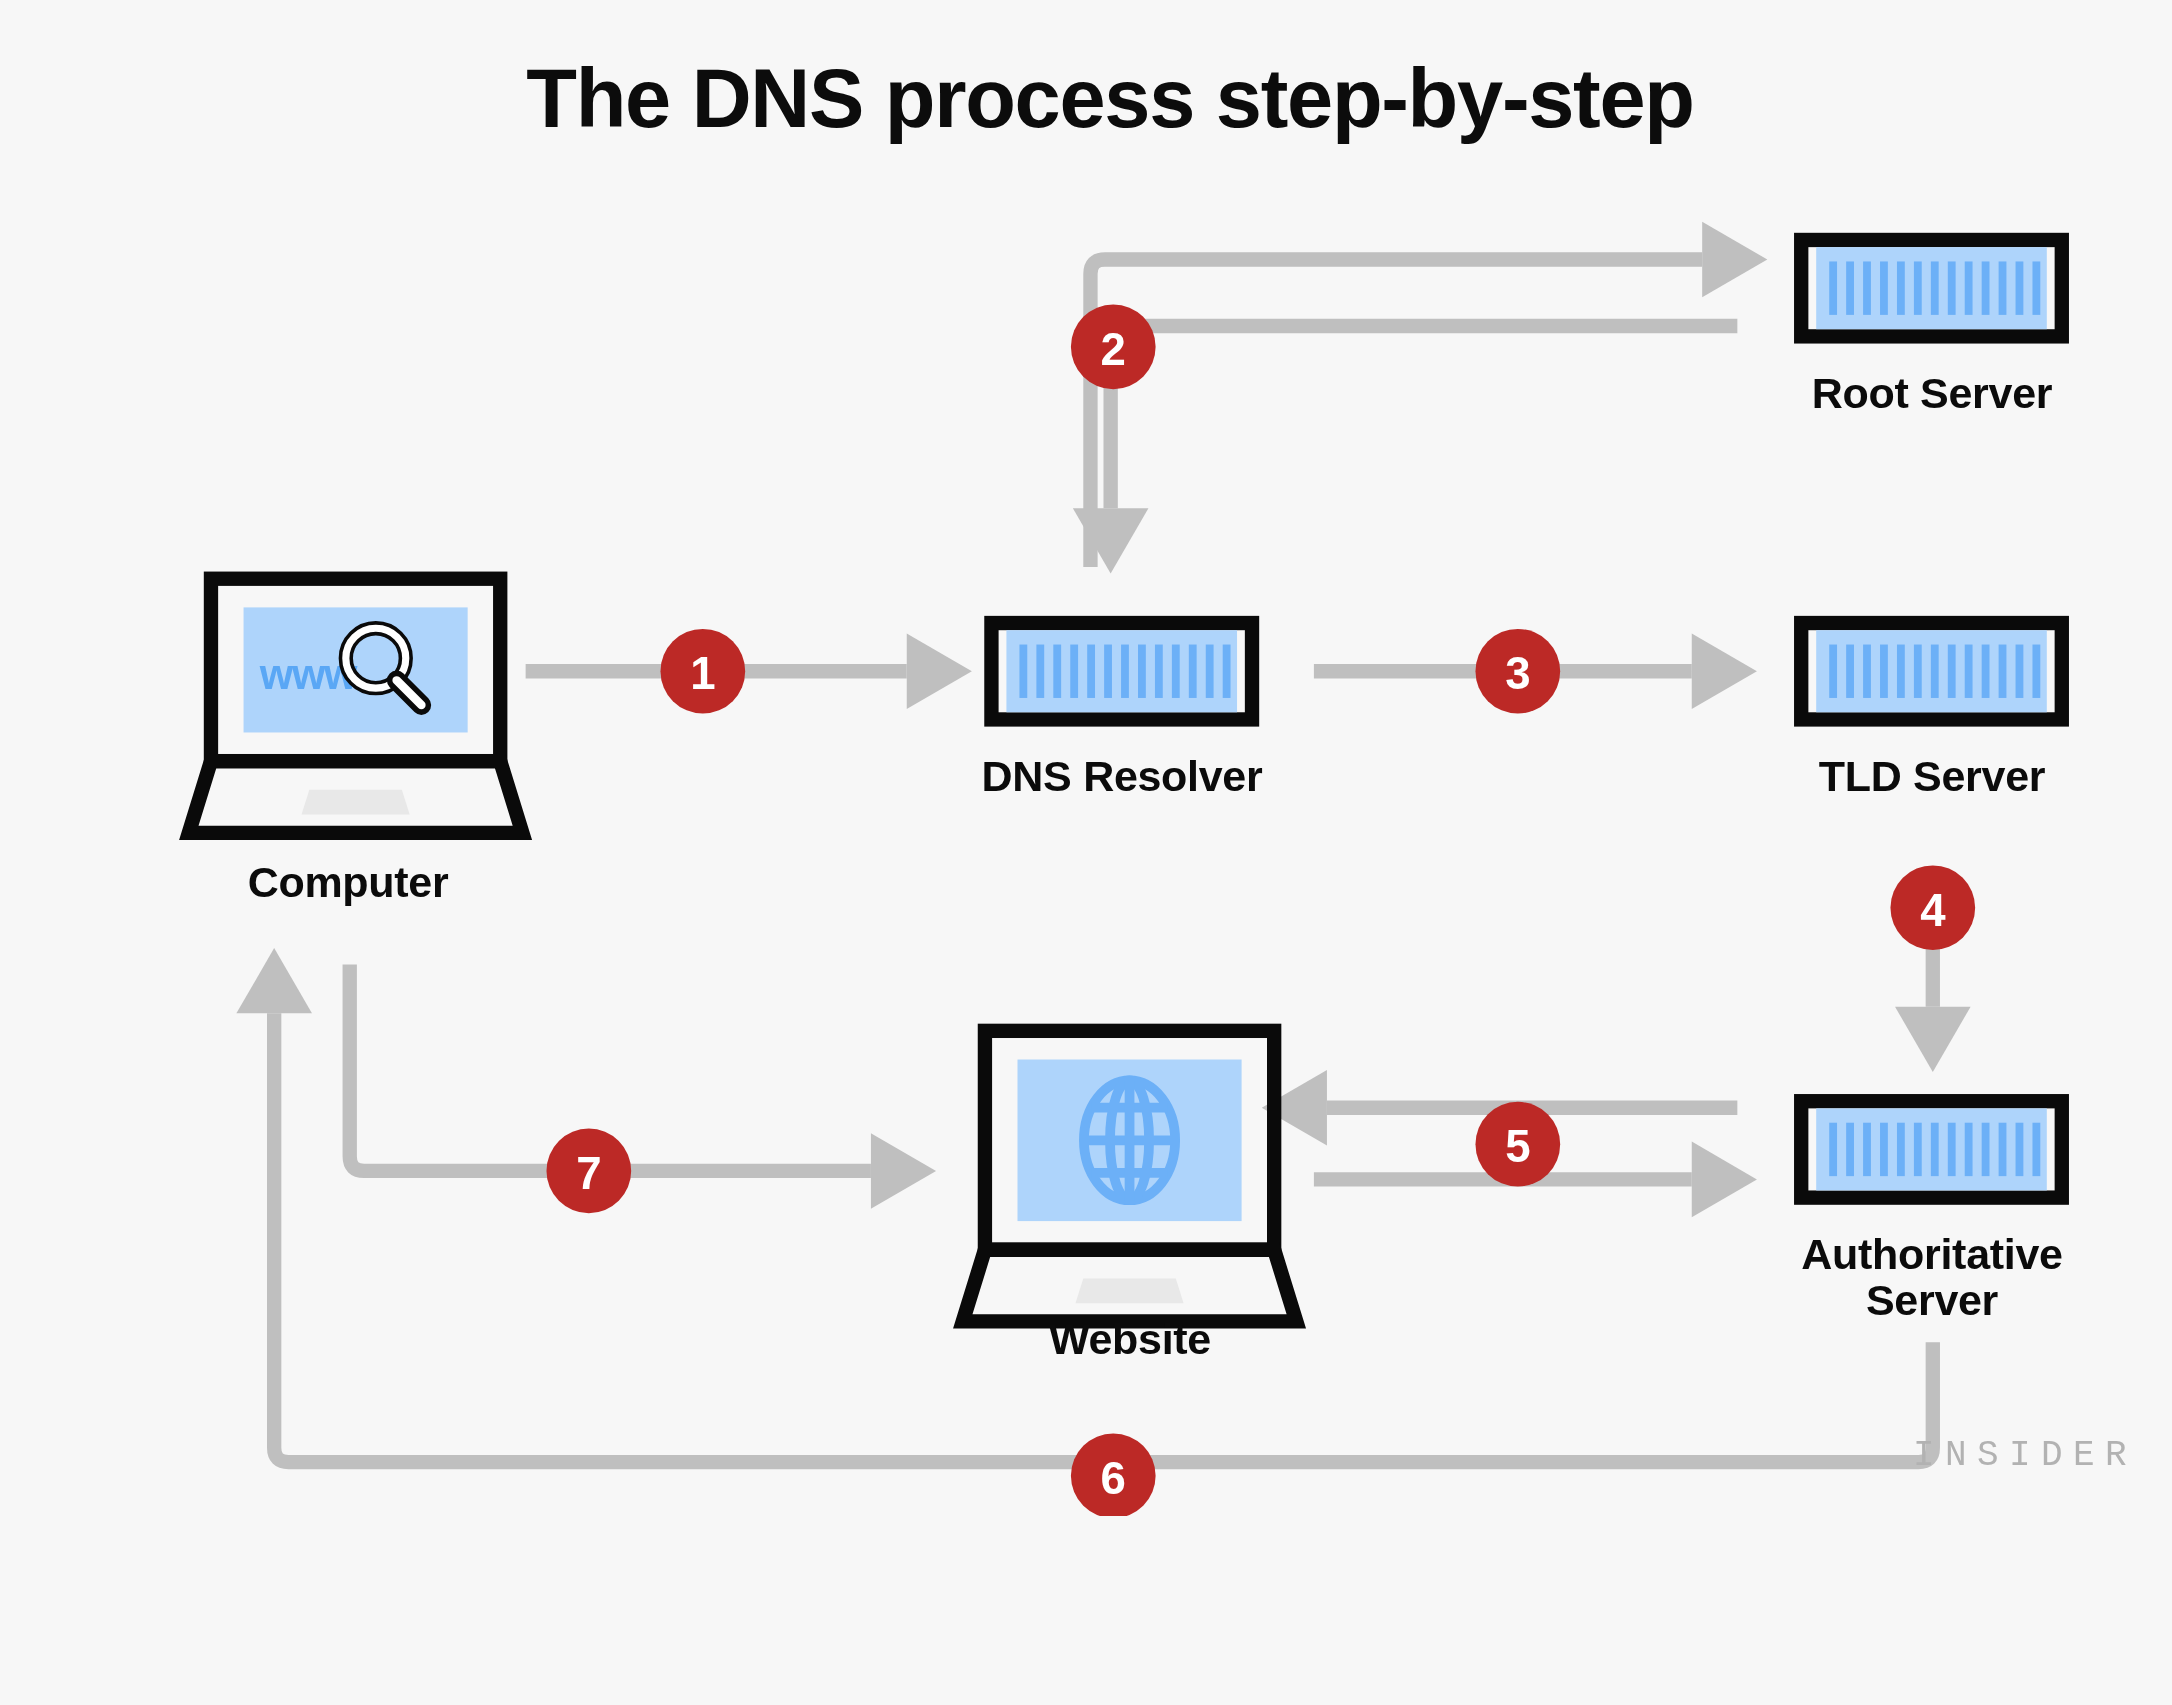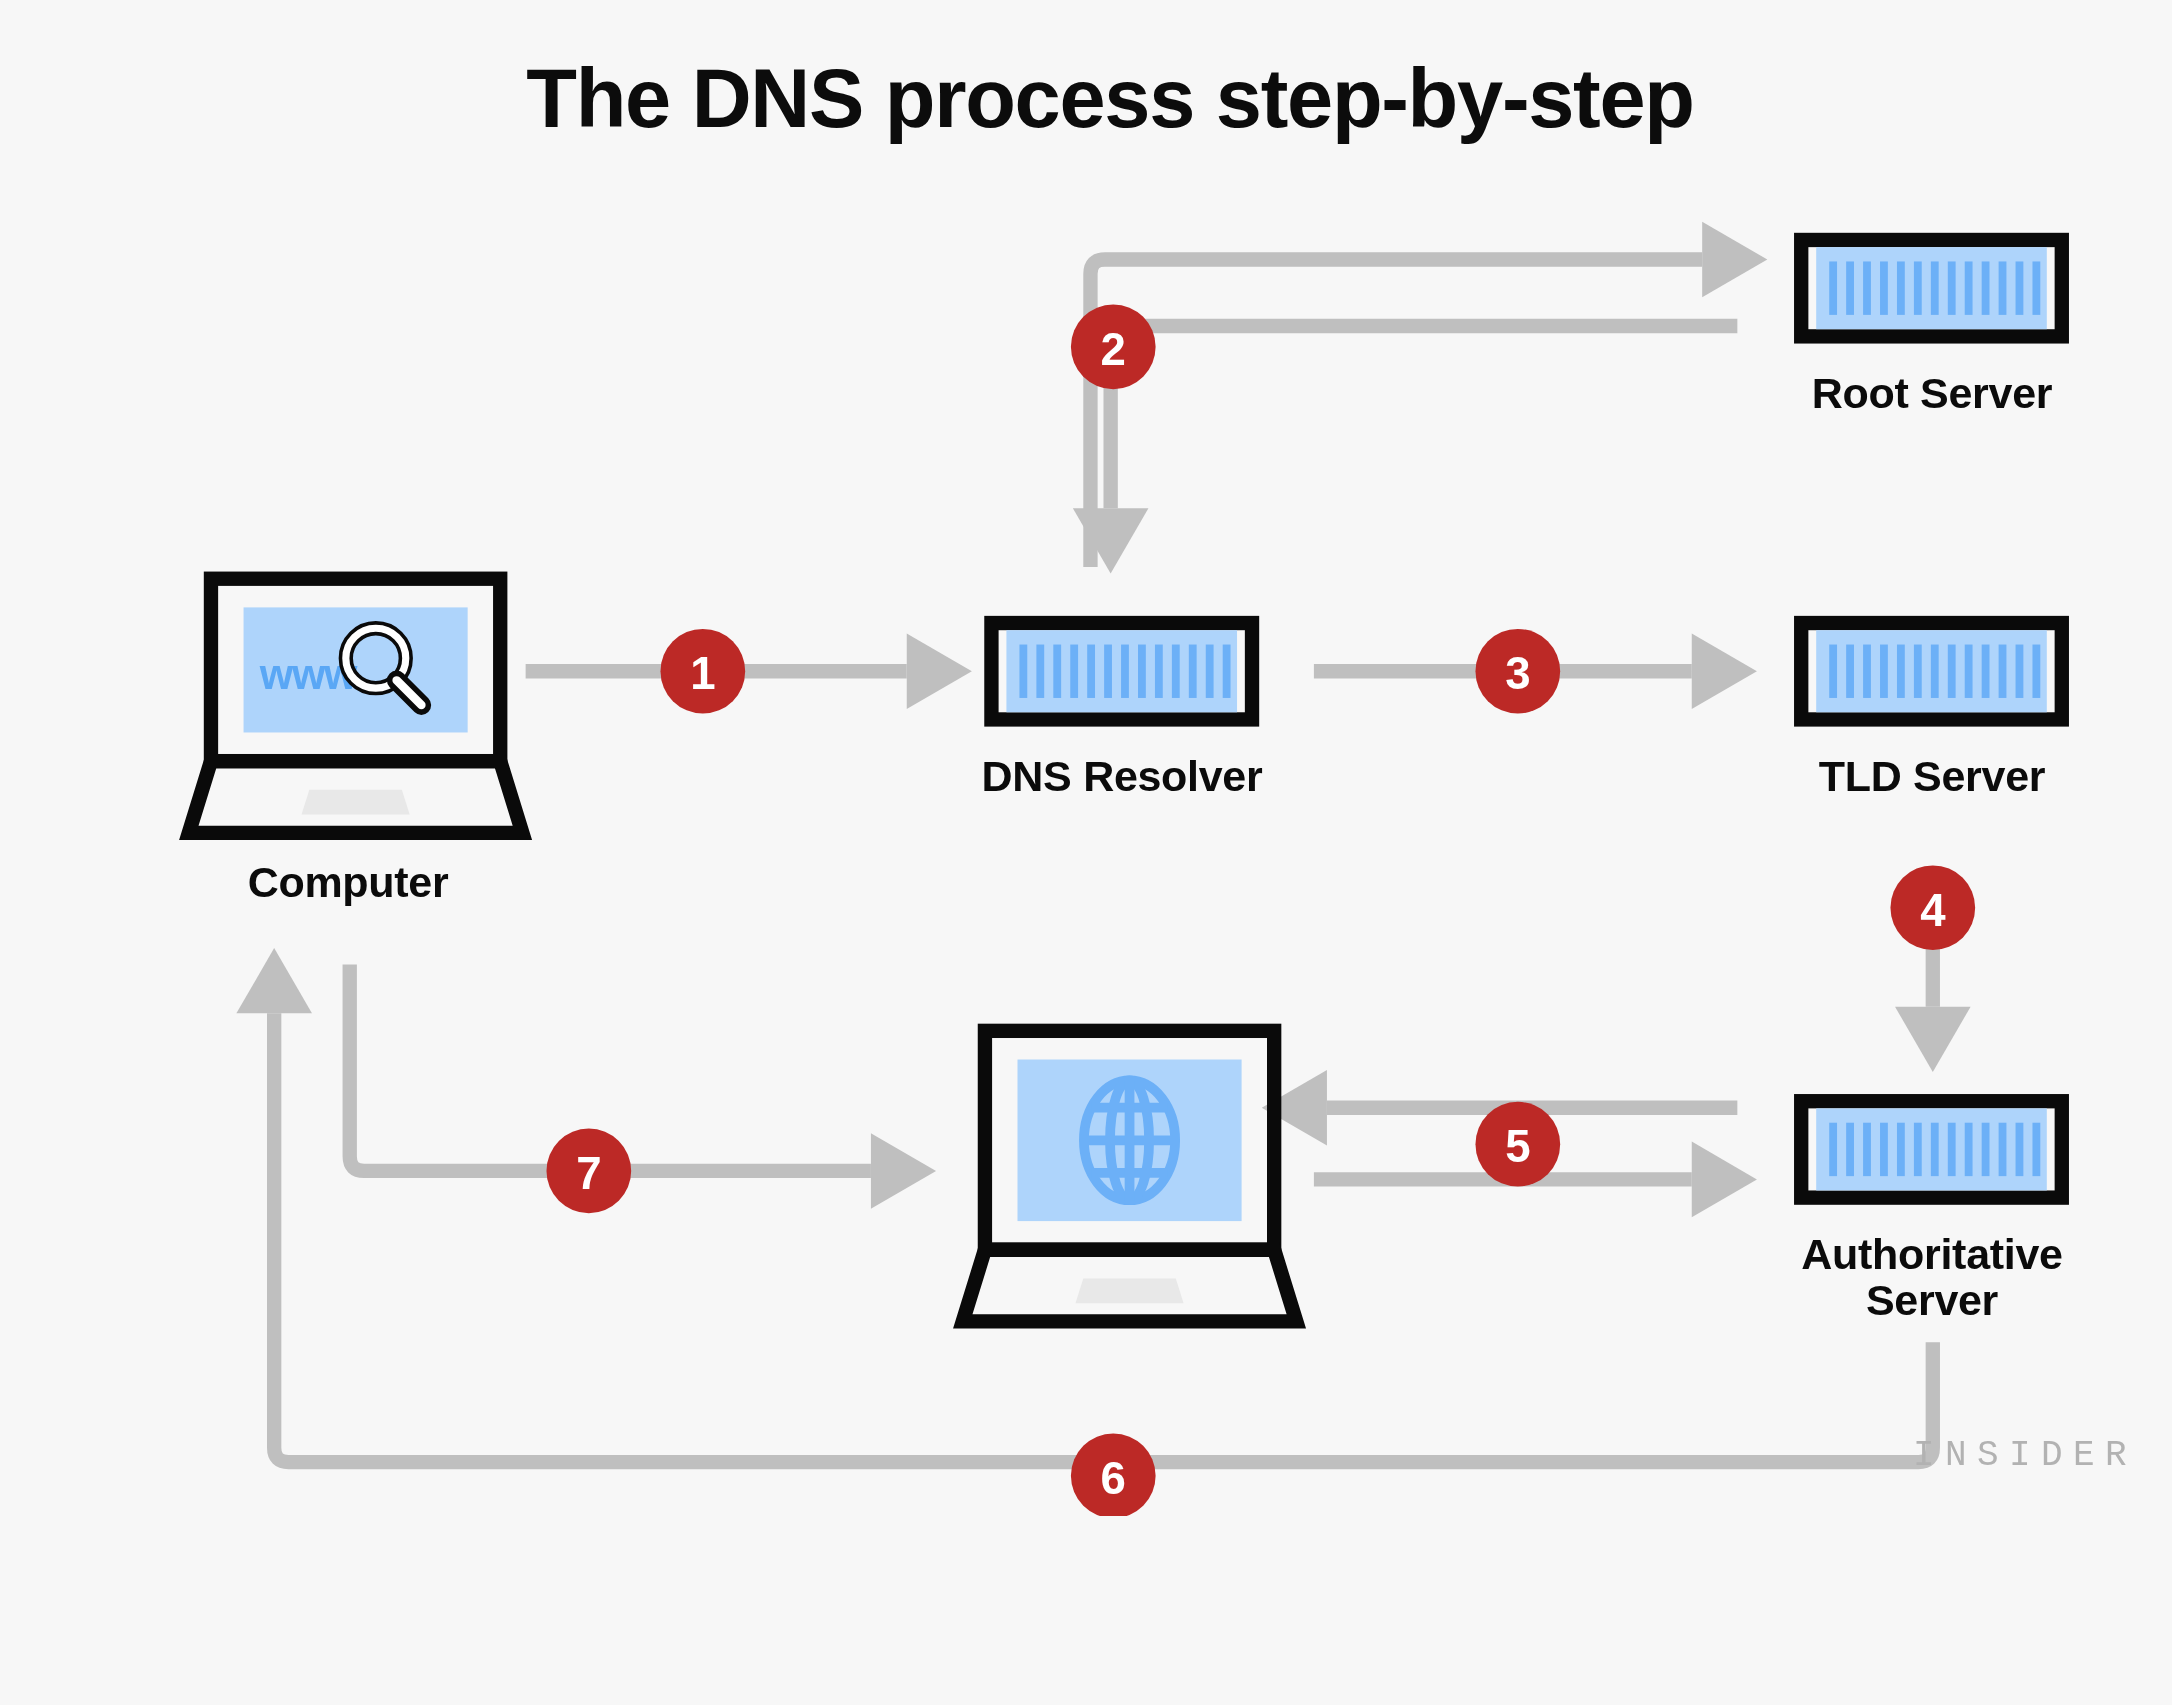--- a/index.html
+++ b/index.html
@@ -225,17 +225,18 @@
 
   <div class="node-label" style="left:1615px; top:370px; width:586px;">Root Server</div>
 
   <div class="node-label" style="left:1615px; top:753px; width:586px;">TLD Server</div>
 
   <div class="node-label" style="left:1615px; top:1231px; width:586px;">
     <span>Authoritative</span><br>
     <span>Server</span>
   </div>
 
+  <div class="node-label" style="left:813px; top:1316px; width:586px;">Website</div>
 
   <div class="watermark">INSIDER</div>
 
 </div>
 
 
 </body></html>

